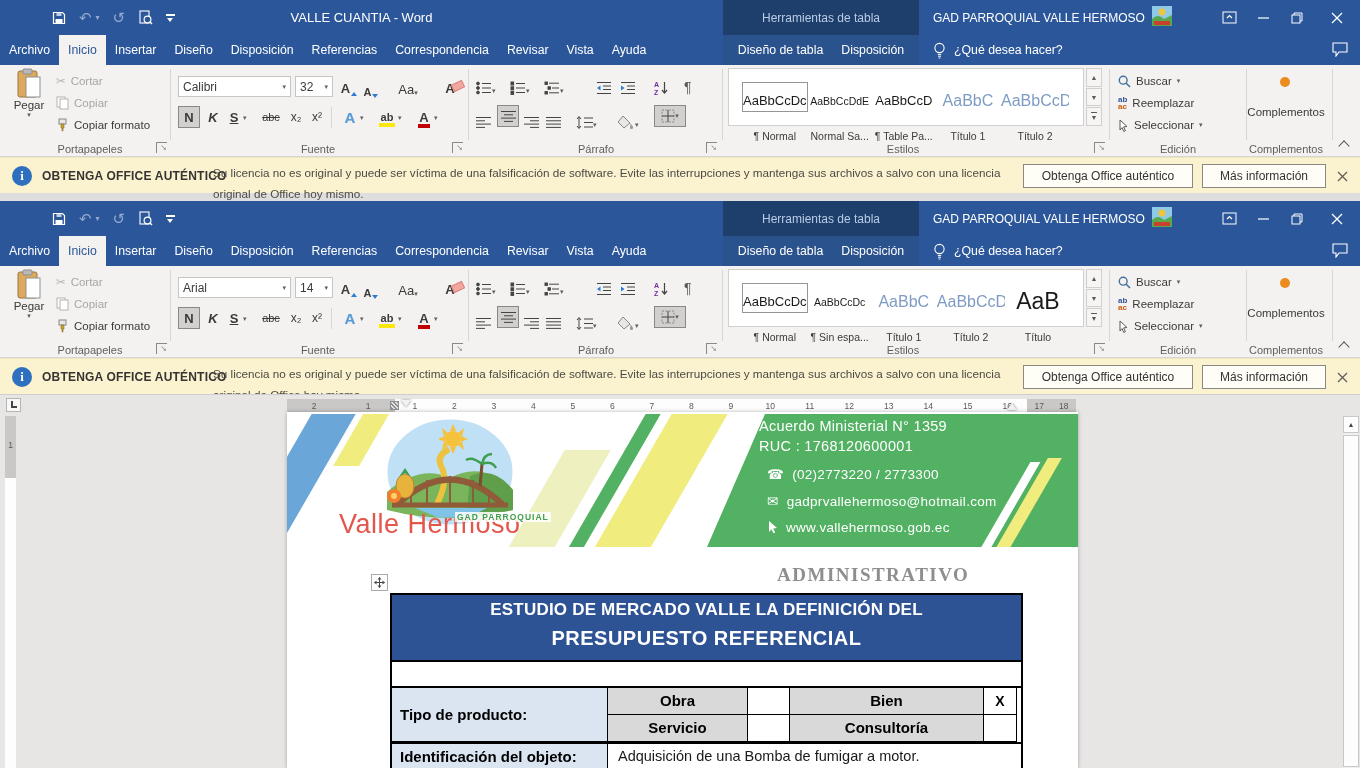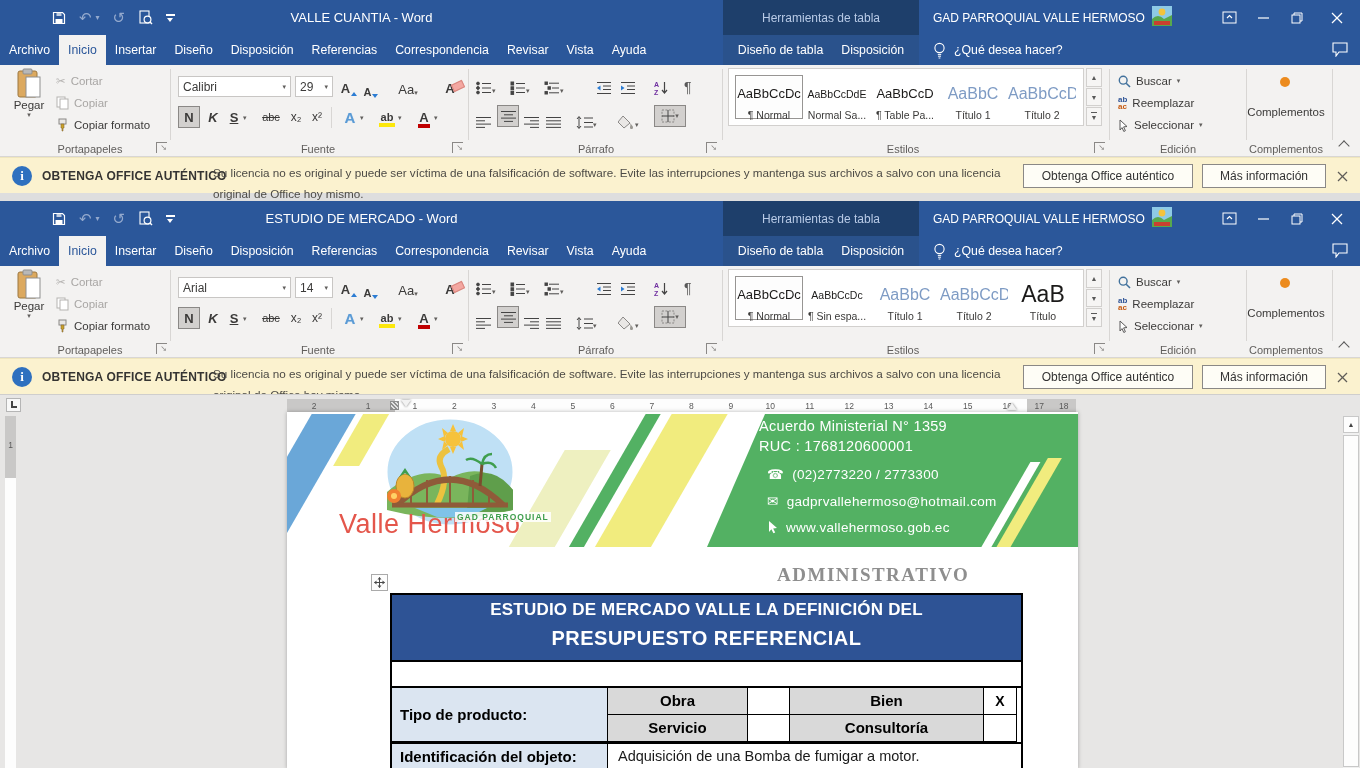--- a/index.html
+++ b/index.html
@@ -42,28 +42,28 @@
   .togg{border:1px solid #8a8886;background:#d2d0ce;display:flex;align-items:center;justify-content:center}
   .tri-u{display:inline-block;border-left:3px solid transparent;border-right:3px solid transparent;border-bottom:4px solid #2b7cd3;margin-left:1px;vertical-align:top}
   .tri-d{display:inline-block;border-left:3px solid transparent;border-right:3px solid transparent;border-top:4px solid #2b7cd3;margin-left:1px;vertical-align:top}
   .hlword{position:relative;font-size:11px;font-weight:700}
   .hlword::after{content:"";position:absolute;left:-2px;right:-2px;bottom:-4px;height:4px;background:#fce80c}
   .fcword{position:relative;font-size:13px;font-weight:700}
   .fcword::after{content:"";position:absolute;left:-1px;right:-1px;bottom:-3px;height:4px;background:#c00000}
   .fxA{color:#5b9bd5;font-weight:700;text-shadow:0 0 1px #bdd7ee}
   .eraA{position:relative;font-size:13px;font-weight:700}
   .eraA::after{content:"";position:absolute;right:-9px;top:1px;width:10px;height:6px;background:#f4a7a1;transform:rotate(-25deg);border:1px solid #d98880}
-  .stygal{position:absolute;left:728px;top:3px;width:356px;height:58px;background:#fff;border:1px solid #d2d0ce;display:flex;padding:6px}
+  .stygal{position:absolute;left:728px;top:3px;width:356px;height:58px;background:#fff;border:1px solid #d2d0ce;display:flex;padding:13px}
   .styitem{width:70px;text-align:center;padding-top:5px;border:1px solid transparent}
   .styitem.sel{border:1px solid #979593;background:#fdfdfd;box-shadow:inset 0 0 0 1px #fff}
   .styprev{font-size:13px;height:26px;line-height:26px;white-space:nowrap;overflow:hidden;color:#1b1a19}
   .styprev.sm{font-size:10.5px}
   .styprev.hd{color:#7e9bc4;font-size:16px}
   .styprev.big{font-size:23px;line-height:24px;color:#1b1a19}
-  .stylabel{font-size:10.5px;color:#3b3a39;margin-top:2px;white-space:nowrap;overflow:hidden}
+  .stylabel{font-size:10.5px;color:#3b3a39;margin-top:16px;white-space:nowrap;overflow:hidden}
   .styscroll{position:absolute;left:1086px;top:3px;width:16px;height:58px;display:flex;flex-direction:column;gap:1px}
   .stysb{flex:1;background:#f6f5f4;border:1px solid #d2d0ce;font-size:7px;color:#595959;display:flex;align-items:center;justify-content:center}
   .galbtn span{display:block;border-top:1px solid #595959;padding-top:1px}
   .edrow{position:absolute;left:1118px;height:20px;display:flex;align-items:center;gap:5px;font-size:11.5px;white-space:nowrap}
   .addin-dot{position:absolute;left:1280px;top:12px;width:10px;height:10px;border-radius:50%;background:#ec8b1e}
   .addin-lbl{position:absolute;left:1234px;top:41px;width:104px;text-align:center;font-size:11.5px}
   .collapse{position:absolute;left:1340px;bottom:8px;width:10px;height:6px}
   .collapse::before{content:"";position:absolute;left:0;top:0;width:7px;height:7px;border-left:1.5px solid #595959;border-top:1.5px solid #595959;transform:rotate(45deg)}
   
   .obanner{height:36px;background:#fbf2cf;border-top:1px solid #efe6bd;position:relative;color:#484644}
@@ -238,21 +238,21 @@
       </div>
     <div class="sep" style="left:170px"></div>
     <div class="glabel" style="left:40px;width:100px">Portapapeles</div>
     <span class="launch" style="left:156px">↘</span>
 
     <div class="fbox" style="left:178px;top:11px;width:113px">
         <span>Calibri</span>
         <span class="chev">▾</span>
       </div>
     <div class="fbox" style="left:295px;top:11px;width:38px">
-        <span>29</span>
+        <span>32</span>
         <span class="chev">▾</span>
       </div>
     <div class="fcmd" style="left:339px;top:9px;width:20px;font-weight:700">
         <span>A</span>
         <span class="tri-u"></span>
       </div>
     <div class="fcmd" style="left:362px;top:11px;width:18px;font-size:11px;font-weight:700">
         <span>A</span>
         <span class="tri-d"></span>
       </div>
@@ -529,21 +529,20 @@
       <span class="qdis">↺</span>
       <span class="qicon">
           <svg width="15" height="15" viewBox="0 0 15 15">
             <rect x="2" y="1" width="9" height="12" fill="none" stroke="#fff" stroke-width="1.1"></rect>
             <circle cx="9.5" cy="9.5" r="3.4" fill="#2b579a" stroke="#fff" stroke-width="1.2"></circle>
             <line x1="12" y1="12" x2="14" y2="14" stroke="#fff" stroke-width="1.4"></line>
           </svg>
         </span>
       <span class="custq"></span>
     </div>
-    <div class="wtitle">ESTUDIO DE MERCADO - Word</div>
     <div class="ctxhead">Herramientas de tabla</div>
     <div class="account">
       <span>GAD PARROQUIAL VALLE HERMOSO</span>
       <span><svg width="20" height="20" viewBox="0 0 20 20">
             <rect width="20" height="20" fill="#8ecae6"></rect>
             <circle cx="10" cy="6" r="3.4" fill="#f4c33c"></circle>
             <path d="M0 13q6-6 12 0l8-4v11H0z" fill="#58a84e"></path>
             <rect x="2" y="15" width="16" height="4" fill="#c9402f"></rect>
           </svg></span>
     </div>

